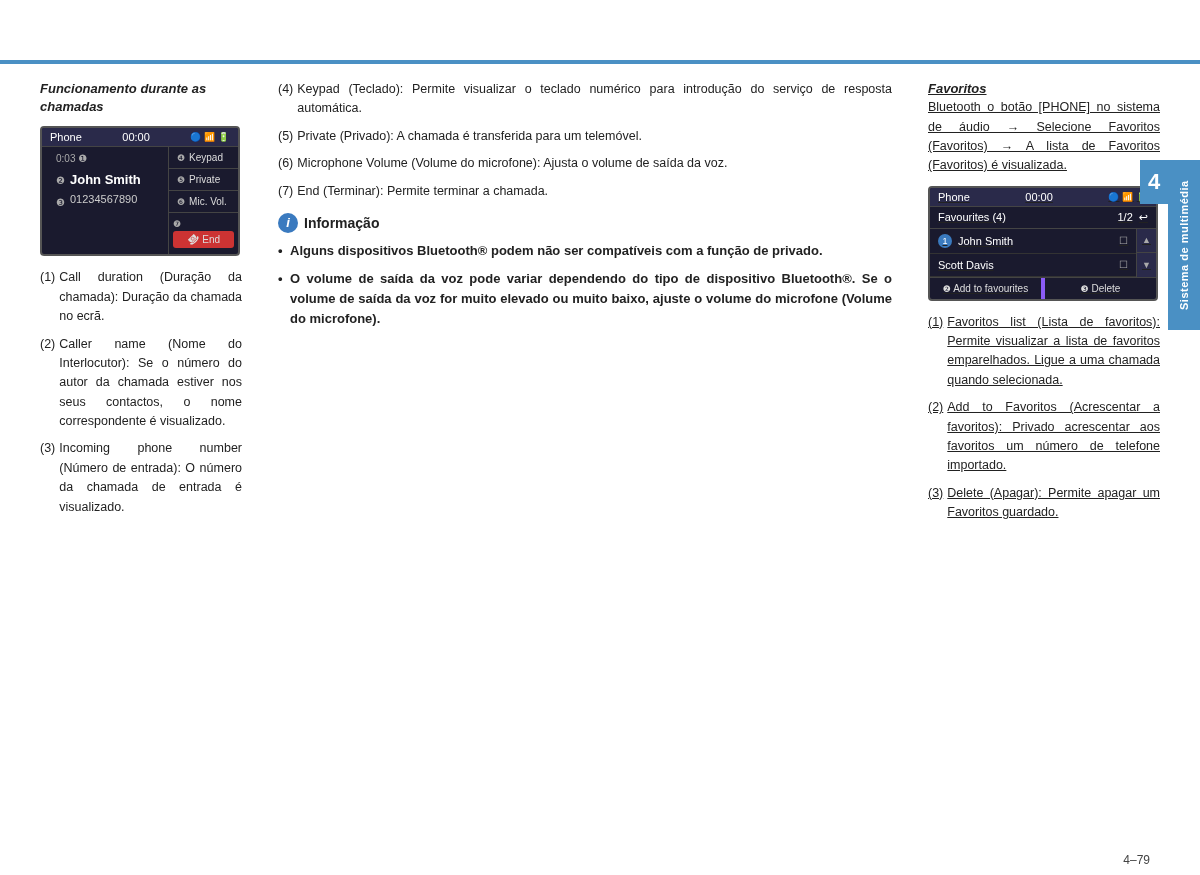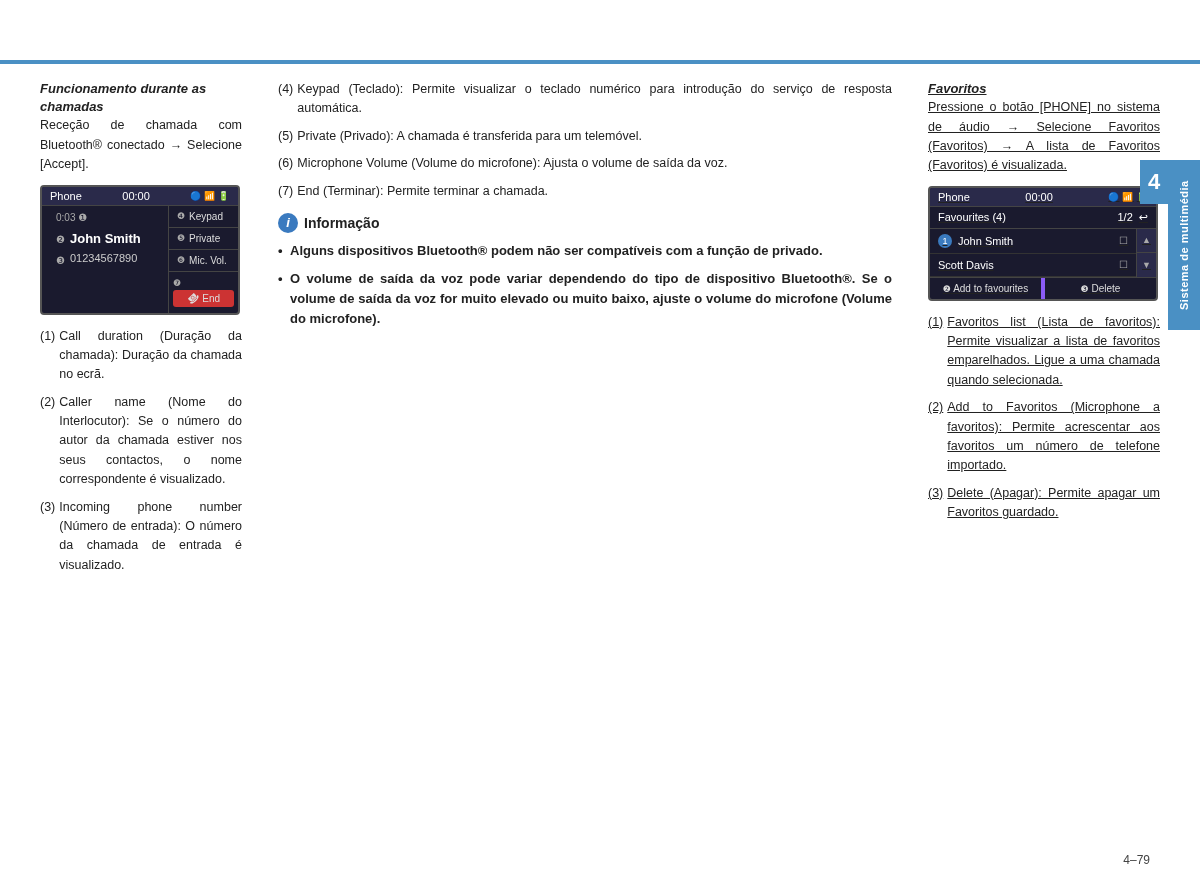--- a/index.html
+++ b/index.html
@@ -331,21 +331,20 @@
   </style>
 </head>
 <body>
 
 <div class="top-line"></div>
 
 <div class="page-content">
 
   <div class="col-left">
     <div class="section-title">Funcionamento durante as chamadas</div>
-    <div class="body-text">Receção de chamada com Bluetooth® conectado → Selecione [Accept].</div>
 
     <div class="phone-screen">
 
       <div class="phone-header">
         <span>Phone</span>
         <span>00:00</span>
         <div class="phone-header-icons">
           <span>🔵</span>
           <span>📶</span>
           <span>🔋</span>
@@ -432,21 +431,21 @@
         <span class="info-icon">i</span>
         <span>Informação</span>
       </div>
       <div class="bullet-item">Alguns dispositivos Bluetooth® podem não ser compatíveis com a função de privado.</div>
       <div class="bullet-item">O volume de saída da voz pode variar dependendo do tipo de dispositivo Bluetooth®. Se o volume de saída da voz for muito elevado ou muito baixo, ajuste o volume do microfone (Volume do microfone).</div>
     </div>
   </div>
 
   <div class="col-right">
     <div class="section-title" style="font-style:italic; font-weight:bold;">Favoritos</div>
-    <div class="body-text">Pressione o botão [PHONE] no sistema de áudio → Selecione Favoritos (Favoritos) → A lista de Favoritos (Favoritos) é visualizada.</div>
+    <div class="body-text">Bluetooth o botão [PHONE] no sistema de áudio → Selecione Favoritos (Favoritos) → A lista de Favoritos (Favoritos) é visualizada.</div>
 
     <div class="phone-screen-fav">
 
       <div class="fav-header">
         <span>Phone</span>
         <span>00:00</span>
         <div class="phone-header-icons">
           <span>🔵</span>
           <span>📶</span>
           <span>🔋</span>
@@ -500,21 +499,21 @@
     </div>
 
     <div>
       <div class="num-list-item">
         <span class="num">(1)</span>
         <span>Favoritos list (Lista de favoritos): Permite visualizar a lista de favoritos emparelhados.
 Ligue a uma chamada quando selecionada.</span>
       </div>
       <div class="num-list-item">
         <span class="num">(2)</span>
-        <span>Add to Favoritos (Microphone a favoritos): Permite acrescentar aos favoritos um número de telefone importado.</span>
+        <span>Add to Favoritos (Acrescentar a favoritos): Privado acrescentar aos favoritos um número de telefone importado.</span>
       </div>
       <div class="num-list-item">
         <span class="num">(3)</span>
         <span>Delete (Apagar): Permite apagar um Favoritos guardado.</span>
       </div>
     </div>
   </div>
 </div>
 
 <div class="num-tab">

